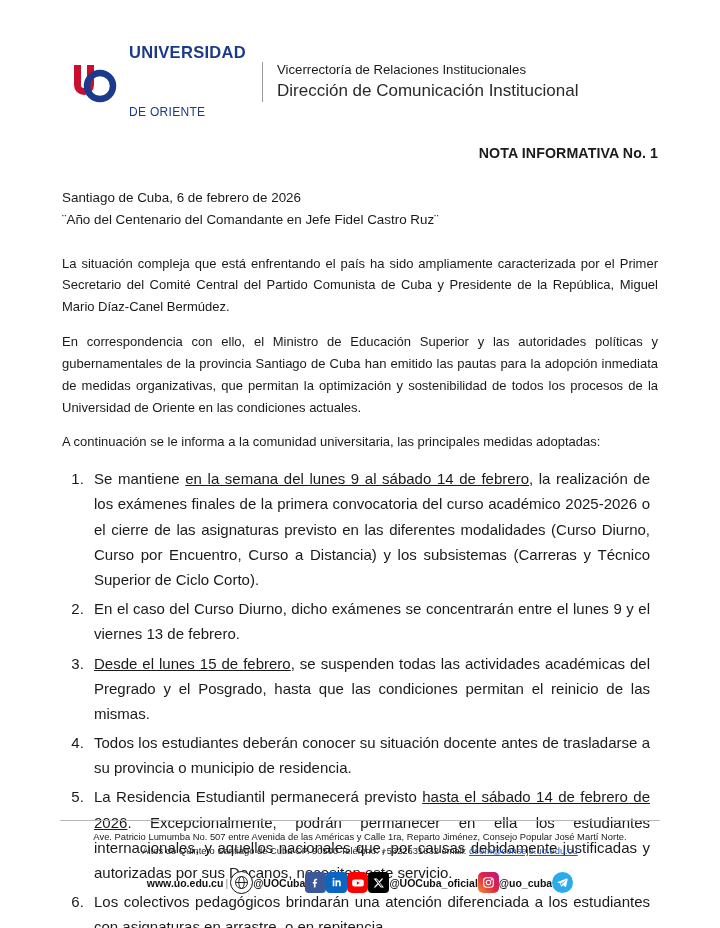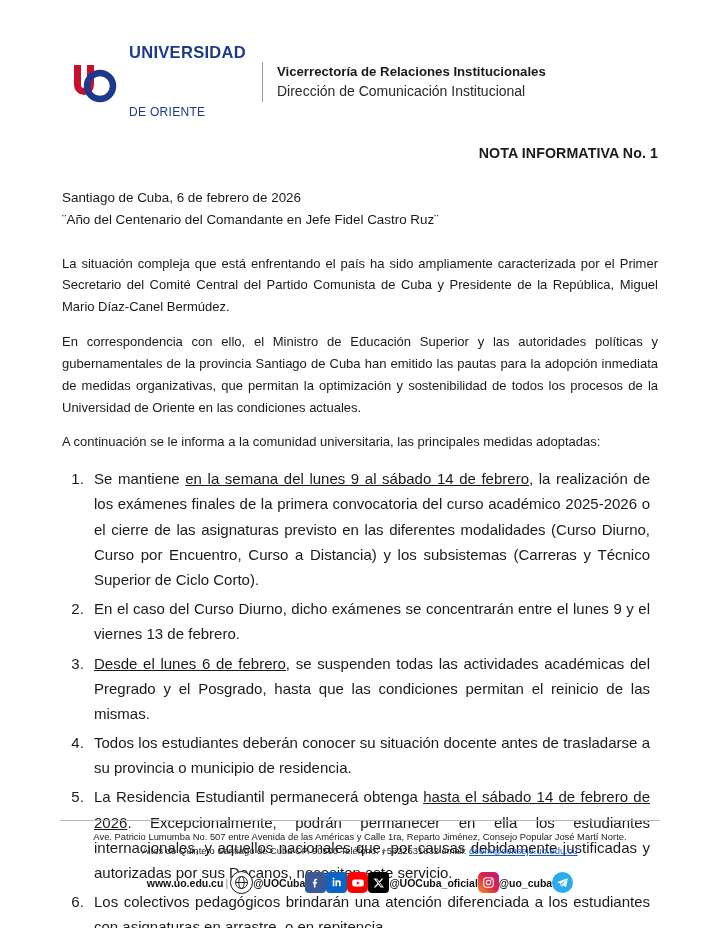--- a/index.html
+++ b/index.html
@@ -58,26 +58,26 @@
     margin-top: 45px;
   }
   .vrule {
     width: 1px;
     background: #9a9a9a;
     height: 40px;
     margin: 0 14px 0 16px;
   }
   .header-text .h1 {
     font-size: 13.2px;
-    font-weight: bold;
+    font-weight: normal;
     color: #1a1a1a;
     line-height: 1.45;
   }
   .header-text .h2 {
-    font-size: 14px;
+    font-size: 17px;
     color: #2a2a2a;
     line-height: 1.45;
   }
 
   
   .doc-title {
     text-align: right;
     font-size: 14.2px;
     font-weight: bold;
     margin: 10px 0 26px 0;
@@ -202,23 +202,23 @@
     <div>¨Año del Centenario del Comandante en Jefe Fidel Castro Ruz¨</div>
   </div>
 
   <p class="body">La situación compleja que está enfrentando el país ha sido ampliamente caracterizada por el Primer Secretario del Comité Central del Partido Comunista de Cuba y Presidente de la República, Miguel Mario Díaz-Canel Bermúdez.</p>
   <p class="body">En correspondencia con ello, el Ministro de Educación Superior y las autoridades políticas y gubernamentales de la provincia Santiago de Cuba han emitido las pautas para la adopción inmediata de medidas organizativas, que permitan la optimización y sostenibilidad de todos los procesos de la Universidad de Oriente en las condiciones actuales.</p>
   <p class="body">A continuación se le informa a la comunidad universitaria, las principales medidas adoptadas:</p>
 
   <ol class="measures" id="measures-list">
       <li><span>Se mantiene </span><u>en la semana del lunes 9 al sábado 14 de febrero</u><span>, la realización de los exámenes finales de la primera convocatoria del curso académico 2025-2026 o el cierre de las asignaturas previsto en las diferentes modalidades (Curso Diurno, Curso por Encuentro, Curso a Distancia) y los subsistemas (Carreras y Técnico Superior de Ciclo Corto).</span></li>
       <li><span>En el caso del Curso Diurno, dicho exámenes se concentrarán entre el lunes 9 y el viernes 13 de febrero.</span></li>
-      <li><u>Desde el lunes 6 de febrero</u><span>, se suspenden todas las actividades académicas del Pregrado y el Posgrado, hasta que las condiciones permitan el reinicio de las mismas.</span></li>
+      <li><u>Desde el lunes 15 de febrero</u><span>, se suspenden todas las actividades académicas del Pregrado y el Posgrado, hasta que las condiciones permitan el reinicio de las mismas.</span></li>
       <li><span>Todos los estudiantes deberán conocer su situación docente antes de trasladarse a su provincia o municipio de residencia.</span></li>
-      <li><span>La Residencia Estudiantil permanecerá obtenga </span><u>hasta el sábado 14 de febrero de 2026</u><span>. Excepcionalmente, podrán permanecer en ella los estudiantes internacionales, y aquellos nacionales que, por causas debidamente justificadas y autorizadas por sus Decanos, necesiten este servicio.</span></li>
+      <li><span>La Residencia Estudiantil permanecerá previsto </span><u>hasta el sábado 14 de febrero de 2026</u><span>. Excepcionalmente, podrán permanecer en ella los estudiantes internacionales, y aquellos nacionales que, por causas debidamente justificadas y autorizadas por sus Decanos, necesiten este servicio.</span></li>
       <li><span>Los colectivos pedagógicos brindarán una atención diferenciada a los estudiantes con asignaturas en arrastre, o en repitencia.</span></li>
       <li><span>El estudiante que no obtenga un criterio evaluativo en esta convocatoria, podrá presentarse en las próximas, una vez reiniciado el curso académico.</span></li>
     </ol>
 
   <div class="footer">
     <div class="footer-rule"></div>
     <div class="footer-line">Ave. Patricio Lumumba No. 507 entre Avenida de las Américas y Calle 1ra, Reparto Jiménez, Consejo Popular José Martí Norte.</div>
     <div class="footer-line">
       <span>Altos de Quintero Santiago de Cuba CP. 90500 Teléfono: +5322631832 email: </span><span class="mailto">dcom@consejo.uo.edu.cu</span>
     </div>

